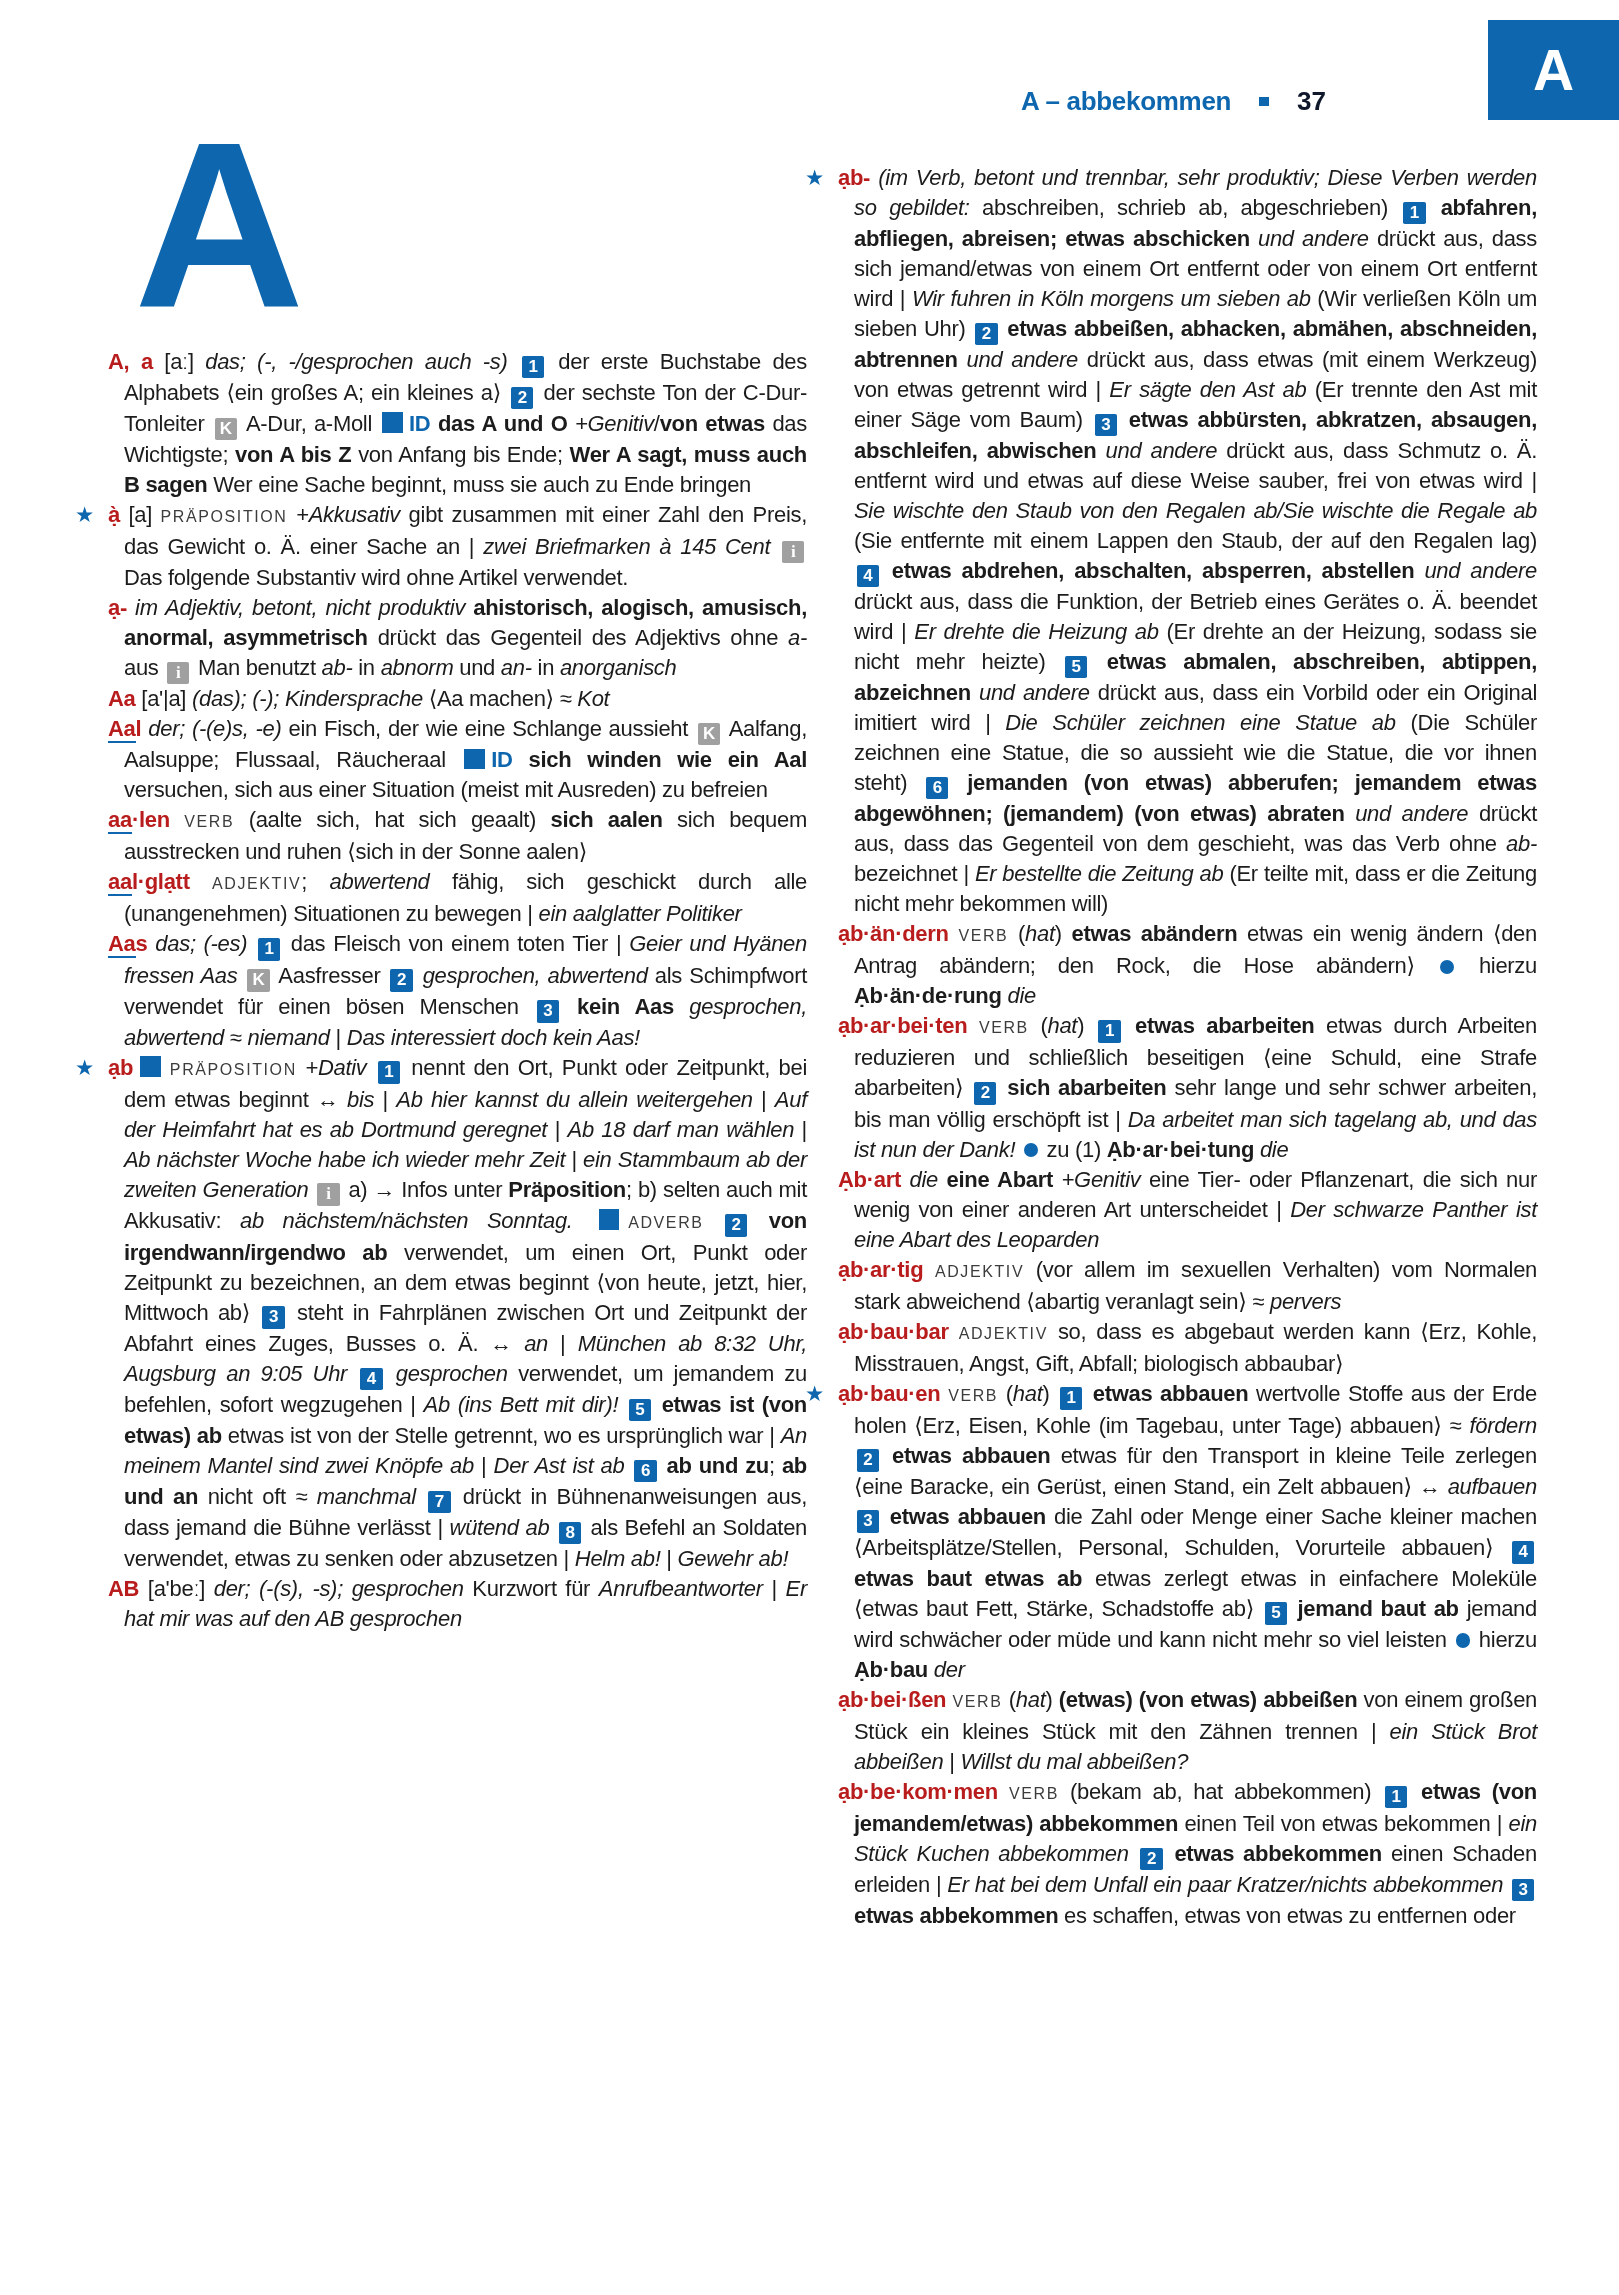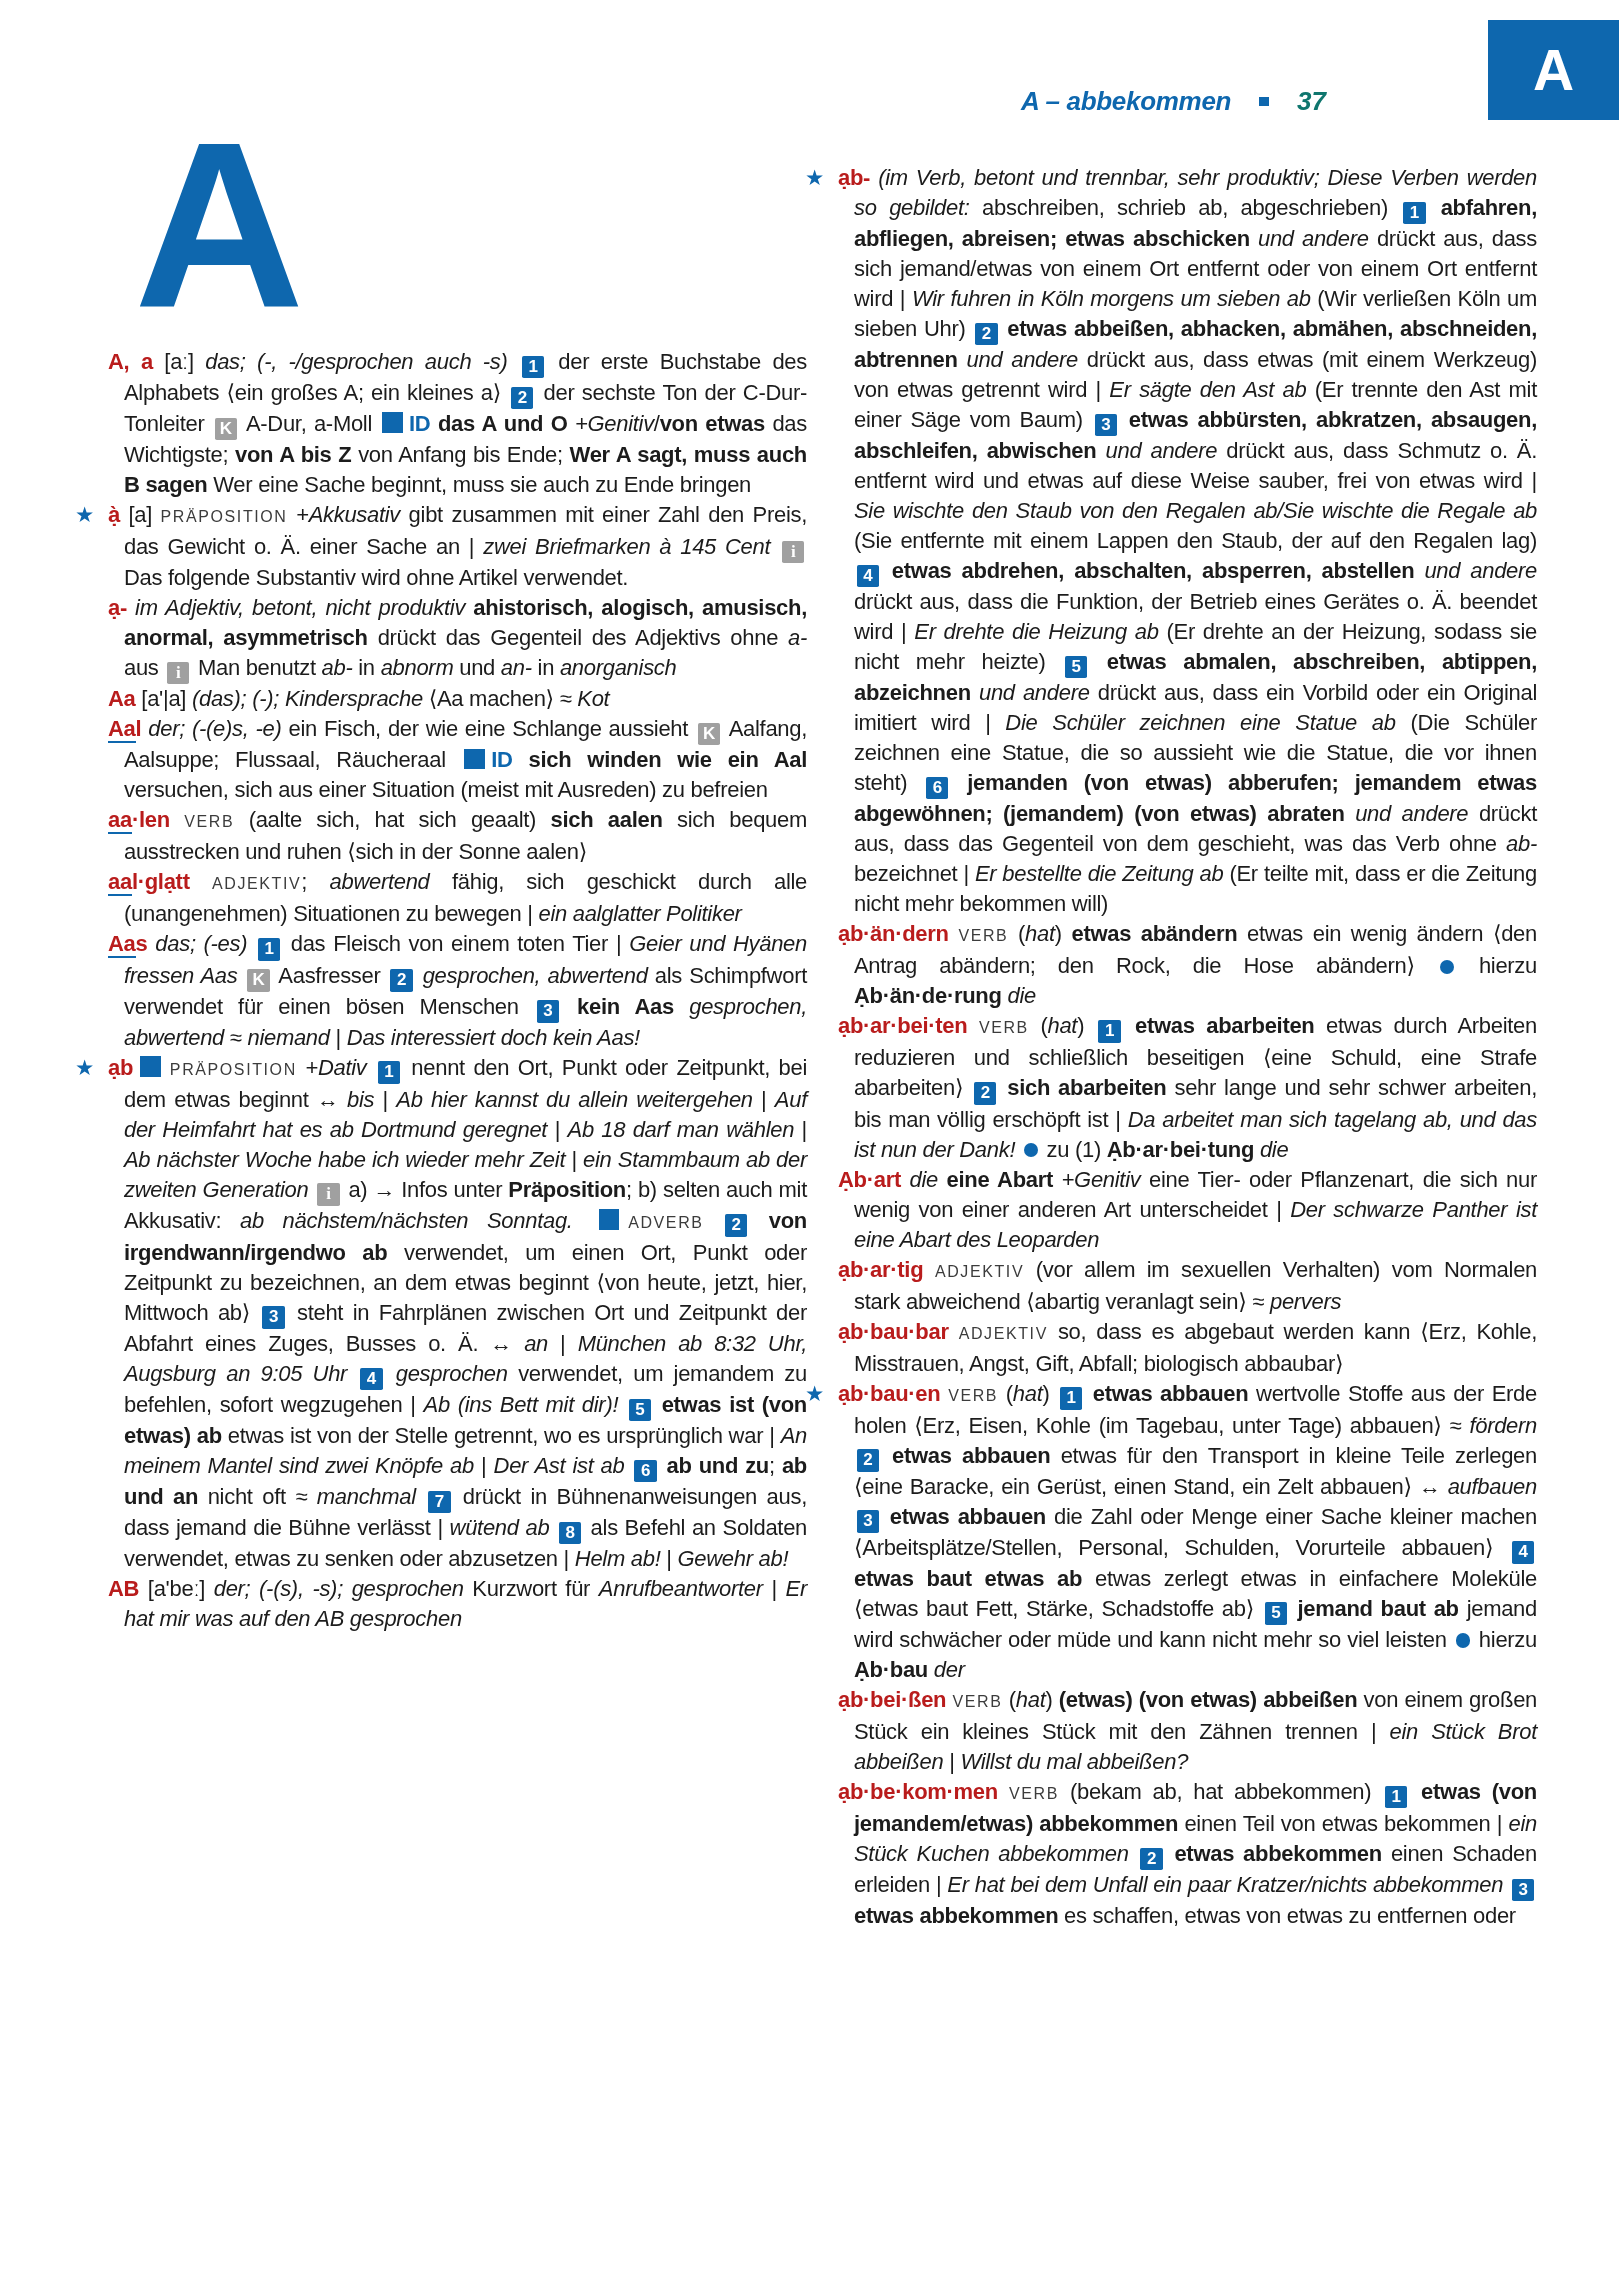--- a/index.html
+++ b/index.html
@@ -2,24 +2,24 @@
 <html style="font-size:14.3px"><head>
 <meta charset="utf-8">
 <style>
   html,body{margin:0;padding:0;}
   body{
     width:1619px;height:2295px;position:relative;background:#ffffff;
     font-family:"Liberation Sans","DejaVu Sans",sans-serif;color:#1c1c1c;
     overflow:hidden;
   }
   
-  .header{position:absolute;left:1021px;top:86px;display:flex;align-items:center;gap:28px;font-style:italic;}
+  .header{position:absolute;left:1021px;top:86px;display:flex;align-items:center;gap:28px;}
   .guide{color:#0e67ae;font-size:26px;font-weight:bold;letter-spacing:-0.3px;}
   .hsq{width:9.9px;height:9.9px;background:#0e67ae;display:inline-block;}
-  .pageno{color:#0f766e;font-size:26px;font-weight:bold;}
+  .pageno{color:#0f172a;font-size:26px;font-weight:bold;}
   .tab{position:absolute;left:1488px;top:19.7px;width:131px;height:100px;background:#0e67ae;
        display:flex;align-items:center;justify-content:center;}
   .tab span{color:#fff;font-size:57px;font-weight:bold;}
   
   .bigletter{position:absolute;left:134px;top:106px;color:#0e67ae;font-size:236px;
              font-weight:bold;line-height:1;letter-spacing:-3.6px;}
   
   .col{position:absolute;width:699px;}
   #col-left{left:108px;top:347px;}
   #col-right{left:838px;top:163px;}

